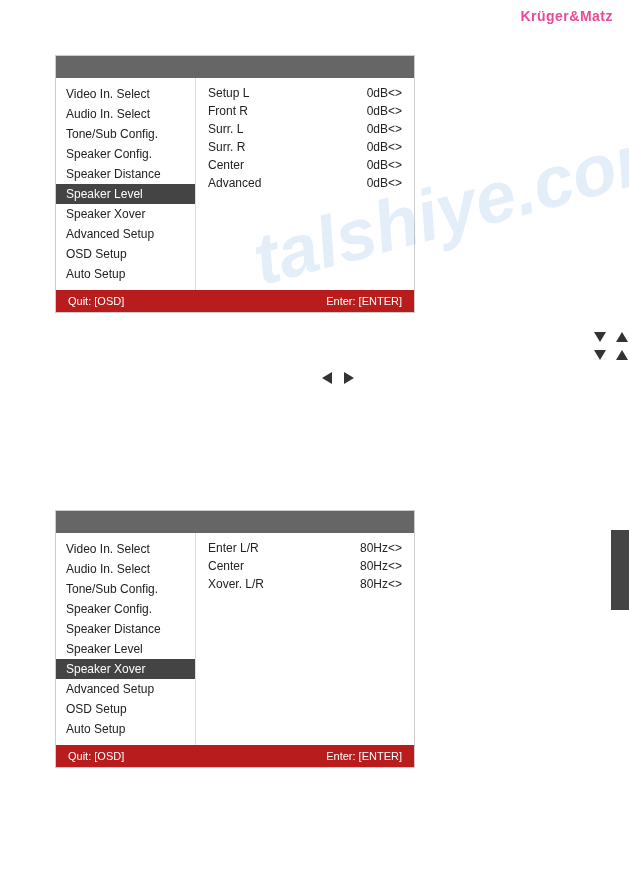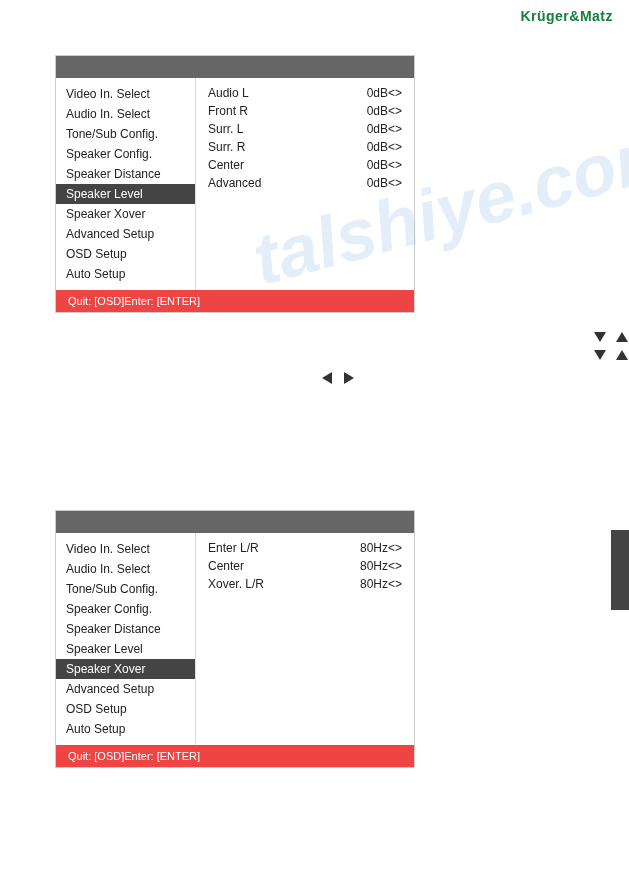--- a/index.html
+++ b/index.html
@@ -13,21 +13,21 @@
       overflow: hidden;
     }
 
     
     .brand-header {
       position: absolute;
       top: 8px;
       right: 16px;
       font-size: 14px;
       font-weight: bold;
-      color: #15803d;
+      color: #ec4899;
       letter-spacing: 0.5px;
     }
 
     
     .watermark {
       position: absolute;
       top: 180px;
       right: 30px;
       font-size: 72px;
       color: rgba(100, 160, 220, 0.18);
@@ -50,25 +50,25 @@
       background: #fff;
       border: 1px solid #ccc;
     }
 
     .menu-panel-header {
       background: #666;
       height: 22px;
     }
 
     .menu-panel-footer {
-      background: #ef4444;
+      background: #b91c1c;
       height: 22px;
       display: flex;
       align-items: center;
-      justify-content: flex-start;
+      justify-content: space-between;
       padding: 4px 12px;
       color: #fff;
       font-size: 11px;
     }
 
     .menu-panel-body {
       display: flex;
       min-height: 200px;
     }
 
@@ -181,21 +181,21 @@
         <div class="nav-item">Speaker Config.</div>
         <div class="nav-item">Speaker Distance</div>
         <div class="nav-item active">Speaker Level</div>
         <div class="nav-item">Speaker Xover</div>
         <div class="nav-item">Advanced Setup</div>
         <div class="nav-item">OSD Setup</div>
         <div class="nav-item">Auto Setup</div>
       </div>
     <div class="content-col">
         <div class="content-row">
-          <span class="label">Audio L</span>
+          <span class="label">Setup L</span>
           <span class="value">0dB&lt;&gt;</span>
         </div>
         <div class="content-row">
           <span class="label">Front R</span>
           <span class="value">0dB&lt;&gt;</span>
         </div>
         <div class="content-row">
           <span class="label">Surr. L</span>
           <span class="value">0dB&lt;&gt;</span>
         </div>

